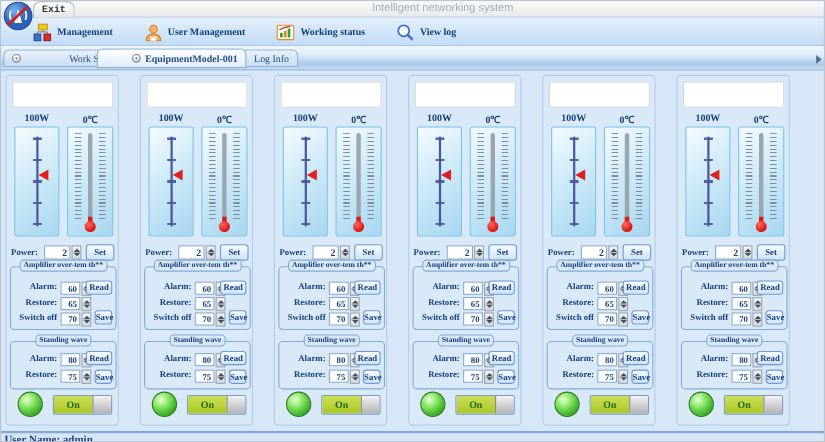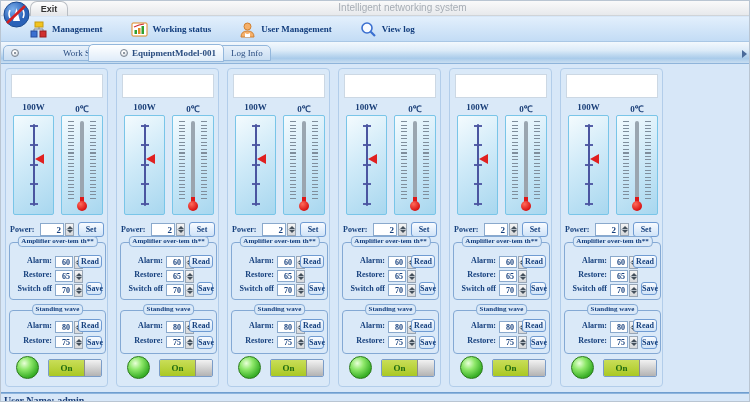--- a/index.html
+++ b/index.html
@@ -8,21 +8,21 @@
          color:#17417e; -webkit-font-smoothing:none; }
 
   
   .titlebar { position:absolute; top:0; left:0; right:0; height:16px;
     background:linear-gradient(180deg,#fbfbfb,#e7e9ec); border-bottom:1px solid #d0d4d8; }
   .win-title { position:absolute; top:2px; left:0; right:0; text-align:center; padding-left:55px;
     font-family:"Liberation Sans",sans-serif; font-size:10px; color:#a6adb5; }
   .logo { position:absolute; top:1px; left:3px; width:27px; height:27px; z-index:30; }
   .exit-btn { position:absolute; top:1px; left:30px; width:38px; height:15px;
     border:1px solid #b9bec4; border-bottom:none; border-radius:7px 7px 0 0;
-    background:linear-gradient(180deg,#ffffff,#e3e5e8); font-family:Liberation Sans, sans-serif;
+    background:linear-gradient(180deg,#ffffff,#e3e5e8); font-family:Liberation Mono, monospace;
     font-size:9px; font-weight:bold; color:#333; line-height:13px; text-align:center; cursor:pointer; }
 
   .toolbar { position:absolute; top:17px; left:0; right:0; height:25px;
     background:linear-gradient(180deg,#e2effc,#c3dcf5); border-bottom:1px solid #a9c7e5;
     display:flex; align-items:center; padding-left:30px; gap:28px; }
   .tool-item { display:flex; align-items:center; gap:5px; cursor:pointer; }
   .tool-item span.tlabel { font-size:9px; font-weight:bold; color:#123d7d; }
 
   
   .tabbar { position:absolute; top:42px; left:0; right:0; height:22px;
@@ -34,21 +34,21 @@
   .tab.active { background:linear-gradient(#ffffff,#dfecf9); font-weight:bold; top:2px; height:18px; z-index:2; }
   .tab-dot { width:8px; height:8px; border:1px solid #7d8793; border-radius:50%;
     background:radial-gradient(circle at 40% 35%, #ffffff 30%, #c7ced6 75%); position:relative; }
   .tab-dot::after { content:""; position:absolute; left:2px; top:2px; width:2px; height:2px;
     background:#6a7684; border-radius:50%; }
   .tab-scroll-arrow { position:absolute; right:3px; top:8px; width:0; height:0;
     border-top:4px solid transparent; border-bottom:4px solid transparent; border-left:5px solid #4a6a9a; cursor:pointer; }
 
   
   .content { position:absolute; top:65px; left:0; right:0; bottom:10px; background:#d7e7f8; }
-  .panels { position:absolute; top:3px; left:5px; display:flex; gap:8px; }
+  .panels { position:absolute; top:3px; left:5px; display:flex; gap:19px; }
 
   .panel { position:relative; width:103px; height:319px; background:#dae9f8;
     border:1px solid #b2cdea; border-radius:4px; }
   .white-box { position:absolute; left:5px; top:5px; width:92px; height:24px;
     background:#ffffff; border:1px solid #ccd8e4; }
   .scale-label { position:absolute; top:33px; font-size:9px; font-weight:bold; color:#1b3f78; text-align:center; }
   .power-scale { left:7px;  width:41px; }
   .temp-scale  { left:55px; width:42px; }
 
   .gauge { position:absolute; top:46px; height:100px; border:1px solid #79c5e8; border-radius:2px;
@@ -156,38 +156,38 @@
         <line x1="4" y1="8" x2="13" y2="8" stroke="#888"></line>
       <line x1="4" y1="8" x2="4" y2="10" stroke="#888"></line>
         <line x1="13" y1="8" x2="13" y2="10" stroke="#888"></line>
       <rect x="1" y="10" width="6" height="6" fill="#3a6fd0" stroke="#244a9a"></rect>
       <rect x="10" y="10" width="6" height="6" fill="#d03030" stroke="#9a1c1c"></rect>
     </svg>
     <span class="tlabel">Management</span>
   </div>
   <div class="tool-item">
     <svg width="17" height="17" viewBox="0 0 17 17">
+      <circle cx="8.5" cy="5.5" r="3.5" fill="#f5b06a" stroke="#d08030"></circle>
+      <path d="M2,16 Q2,10 8.5,10 Q15,10 15,16 Z" fill="#f5b06a" stroke="#d08030"></path>
+      <path d="M6,12 Q8.5,14 11,12 L11,16 L6,16 Z" fill="#ffffff"></path>
+    </svg>
+    <span class="tlabel">User Management</span>
+  </div>
+  <div class="tool-item">
+    <svg width="17" height="17" viewBox="0 0 17 17">
       <rect x="1" y="2" width="15" height="13" rx="1" fill="#ffffff" stroke="#e08820"></rect>
       <rect x="3.5" y="9" width="2.5" height="4" fill="#30a030"></rect>
       <rect x="7" y="7" width="2.5" height="6" fill="#e08820"></rect>
       <rect x="10.5" y="5" width="2.5" height="8" fill="#30a030"></rect>
       <path d="M3,6 L8,4 L13,3" stroke="#d03030" stroke-width="1.2" fill="none"></path>
     </svg>
     <span class="tlabel">Working status</span>
   </div>
   <div class="tool-item">
     <svg width="17" height="17" viewBox="0 0 17 17">
-      <circle cx="8.5" cy="5.5" r="3.5" fill="#f5b06a" stroke="#d08030"></circle>
-      <path d="M2,16 Q2,10 8.5,10 Q15,10 15,16 Z" fill="#f5b06a" stroke="#d08030"></path>
-      <path d="M6,12 Q8.5,14 11,12 L11,16 L6,16 Z" fill="#ffffff"></path>
-    </svg>
-    <span class="tlabel">User Management</span>
-  </div>
-  <div class="tool-item">
-    <svg width="17" height="17" viewBox="0 0 17 17">
       <circle cx="7" cy="7" r="5" fill="#f8fbff" stroke="#3a6fd0" stroke-width="1.6"></circle>
       <line x1="10.7" y1="10.7" x2="15" y2="15" stroke="#3a6fd0" stroke-width="2.2"></line>
     </svg>
     <span class="tlabel">View log</span>
   </div>
 </div>
 
 <div class="tabbar">
   <div class="tab" style="left:3px;gap:44px;">
     <span class="tab-dot"></span>

